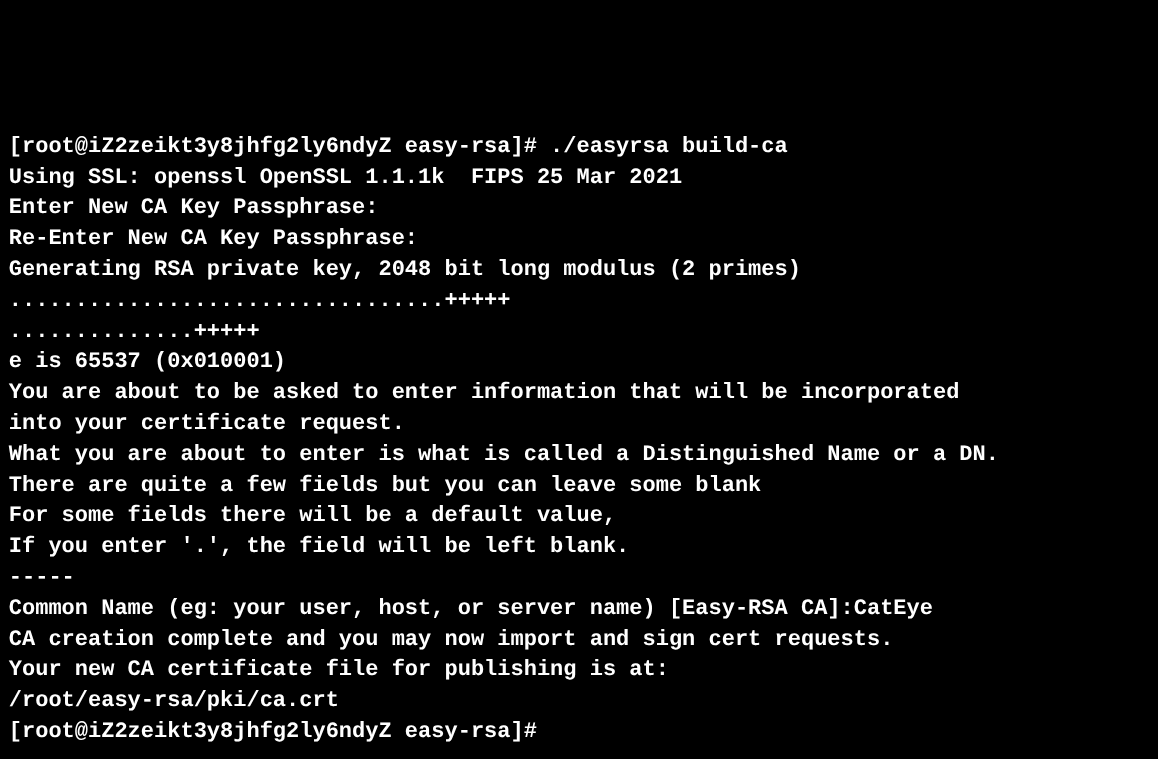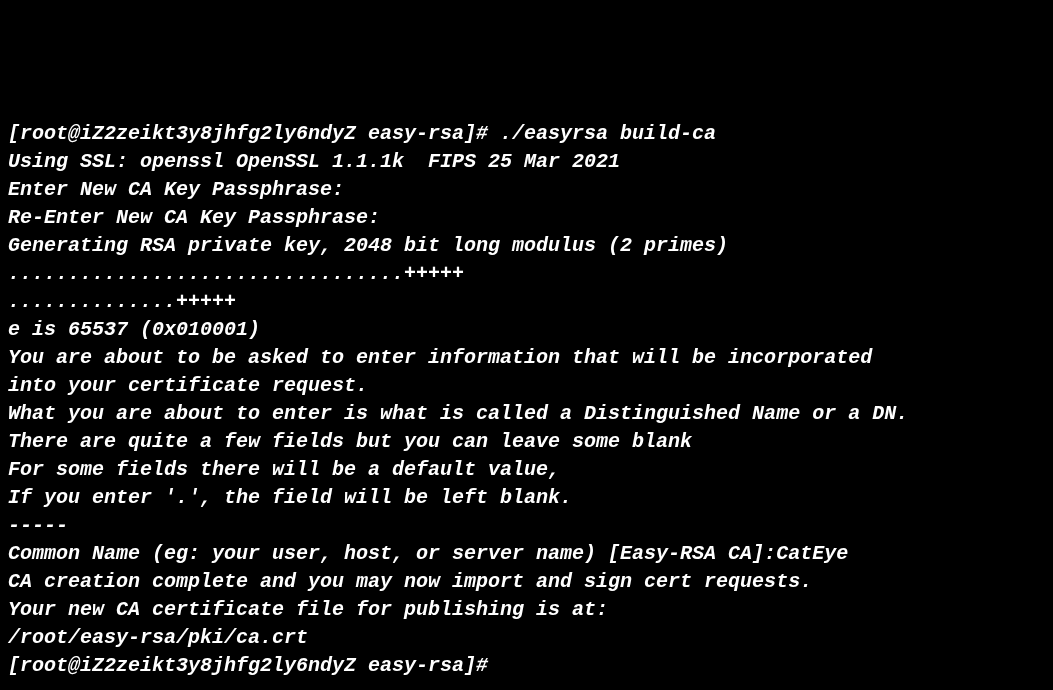--- a/index.html
+++ b/index.html
@@ -15,21 +15,20 @@
       font-weight: bold;
       line-height: 1.4;
       padding: 8px;
       width: 1053px;
       height: 690px;
       white-space: pre-wrap;
       word-wrap: break-word;
     }
     .terminal-line {
       display: block;
-      font-style: italic;
     }
   </style>
 </head>
 <body>
 
 
 
 <div><span class="terminal-line">[root@iZ2zeikt3y8jhfg2ly6ndyZ easy-rsa]# ./easyrsa build-ca</span><span class="terminal-line">Using SSL: openssl OpenSSL 1.1.1k  FIPS 25 Mar 2021</span><span class="terminal-line"></span><span class="terminal-line">Enter New CA Key Passphrase:</span><span class="terminal-line">Re-Enter New CA Key Passphrase:</span><span class="terminal-line">Generating RSA private key, 2048 bit long modulus (2 primes)</span><span class="terminal-line">.................................+++++</span><span class="terminal-line">..............+++++</span><span class="terminal-line">e is 65537 (0x010001)</span><span class="terminal-line">You are about to be asked to enter information that will be incorporated</span><span class="terminal-line">into your certificate request.</span><span class="terminal-line">What you are about to enter is what is called a Distinguished Name or a DN.</span><span class="terminal-line">There are quite a few fields but you can leave some blank</span><span class="terminal-line">For some fields there will be a default value,</span><span class="terminal-line">If you enter '.', the field will be left blank.</span><span class="terminal-line">-----</span><span class="terminal-line">Common Name (eg: your user, host, or server name) [Easy-RSA CA]:CatEye</span><span class="terminal-line"></span><span class="terminal-line">CA creation complete and you may now import and sign cert requests.</span><span class="terminal-line">Your new CA certificate file for publishing is at:</span><span class="terminal-line">/root/easy-rsa/pki/ca.crt</span><span class="terminal-line"></span><span class="terminal-line"></span><span class="terminal-line">[root@iZ2zeikt3y8jhfg2ly6ndyZ easy-rsa]#</span></div>
 
 

